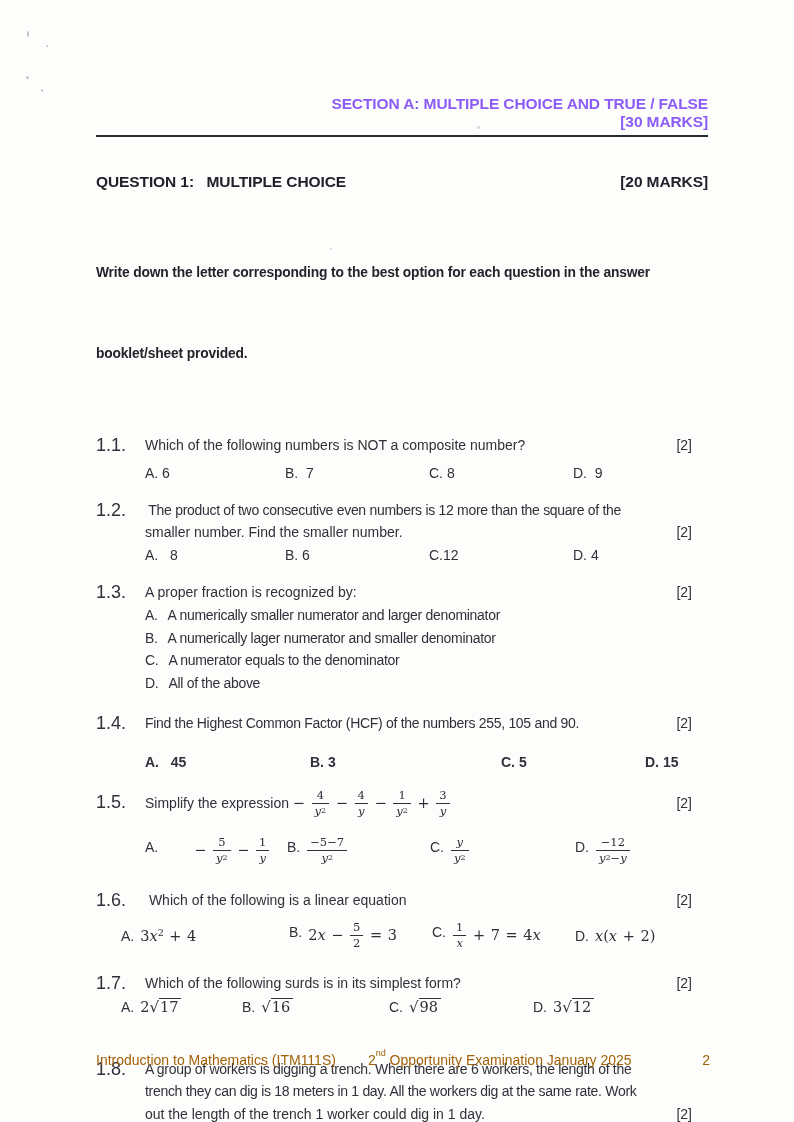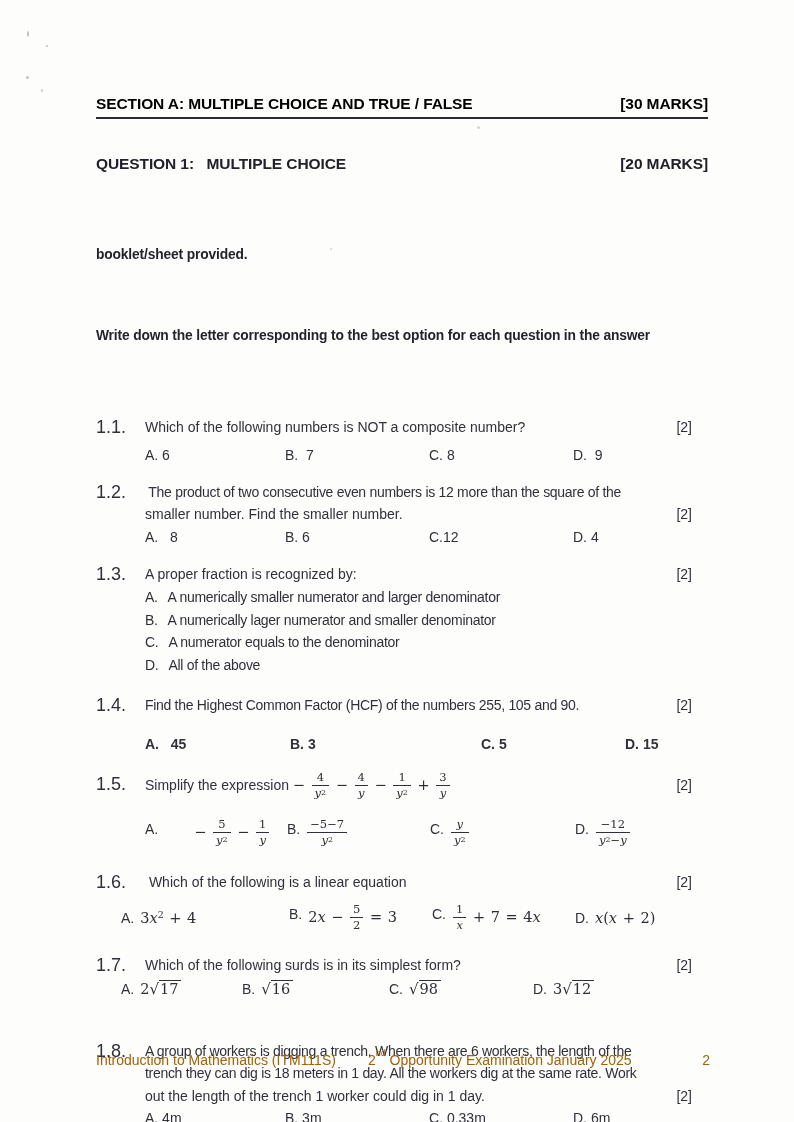--- a/index.html
+++ b/index.html
@@ -8,23 +8,24 @@
     position:relative; width:794px; height:1122px; margin:0 auto;
     background:#fdfdfc; overflow:hidden;
     font-family:"Liberation Sans","DejaVu Sans",sans-serif;
     color:#30303a;
   }
   .content { position:absolute; left:96px; top:95px; width:612px; }
 
   .section-header {
     display:flex; align-items:flex-end;
     font-weight:bold; font-size:15.5px; letter-spacing:-0.1px;
-    color:#000000; line-height:18px;
+    color:#8b5cf6; line-height:18px;
     border-bottom:2.5px solid #2a2a33; padding-bottom:4px;
     white-space:pre;
+    flex-direction:column;
   }
   .sh-marks { margin-left:auto; }
 
   .question-header {
     display:flex; align-items:baseline; margin-top:35px;
     font-weight:bold; font-size:15.5px; letter-spacing:-0.1px;
     color:#21212b; line-height:20px; white-space:pre;
   }
   .qh-marks { margin-left:auto; }
 
@@ -85,22 +86,22 @@
       <span>SECTION A: MULTIPLE CHOICE AND TRUE / FALSE</span>
       <span class="sh-marks">[30 MARKS]</span>
     </header>
 
     <div class="question-header">
       <span>QUESTION 1:   MULTIPLE CHOICE</span>
       <span class="qh-marks">[20 MARKS]</span>
     </div>
 
     <div class="instructions">
+      <div>Write down the letter corresponding to the best option for each question in the answer</div>
       <div>booklet/sheet provided.</div>
-      <div>Write down the letter corresponding to the best option for each question in the answer</div>
     </div>
 
     <main id="questions">
         <section class="question" style="margin-top: 13px;">
           <div class="qnum">1.1.</div>
           <div class="qbody">
             <div class="qline"><span class="qtext">Which of the following numbers is NOT a composite number?</span><span class="marks">[2]</span></div>
             <div class="opts" style="margin-top: 5px; margin-left: 0px;">
               <div class="opt" style="width: 140px;"><span>A. 6</span></div>
               <div class="opt" style="width: 144px;"><span>B.  7</span></div>
@@ -133,21 +134,21 @@
               <div class="opt-line tight">D.   All of the above</div>
             </div>
           </div>
         </section>
         <section class="question" style="margin-top: 18px;">
           <div class="qnum">1.4.</div>
           <div class="qbody">
             <div class="qline"><span class="qtext tight">Find the Highest Common Factor (HCF) of the numbers 255, 105 and 90.</span><span class="marks">[2]</span></div>
             <div class="opts" style="margin-top: 16px; margin-left: 0px; font-weight: bold;">
               <div class="opt" style="width: 145px;"><span>A.   45</span></div>
-              <div class="opt" style="width: 191px;"><span>B. 3</span></div>
+              <div class="opt" style="width: 191px; margin-left: 20px;"><span>B. 3</span></div>
               <div class="opt" style="width: 144px;"><span>C. 5</span></div>
               <div class="opt"><span>D. 15</span></div>
             </div>
           </div>
         </section>
         <section class="question" style="margin-top: 12px;">
           <div class="qnum" style="padding-top: 6px;">1.5.</div>
           <div class="qbody">
             <div class="qline mathline"><span class="qtext">Simplify the expression </span><span class="math">− <span class="frac"><span class="fn">4</span><span class="fd"><i>y</i><sup>2</sup></span></span> − <span class="frac"><span class="fn">4</span><span class="fd"><i>y</i></span></span> − <span class="frac"><span class="fn">1</span><span class="fd"><i>y</i><sup>2</sup></span></span> + <span class="frac"><span class="fn">3</span><span class="fd"><i>y</i></span></span></span><span class="marks">[2]</span></div>
             <div class="opts" style="margin-top: 14px; margin-left: 0px;">

